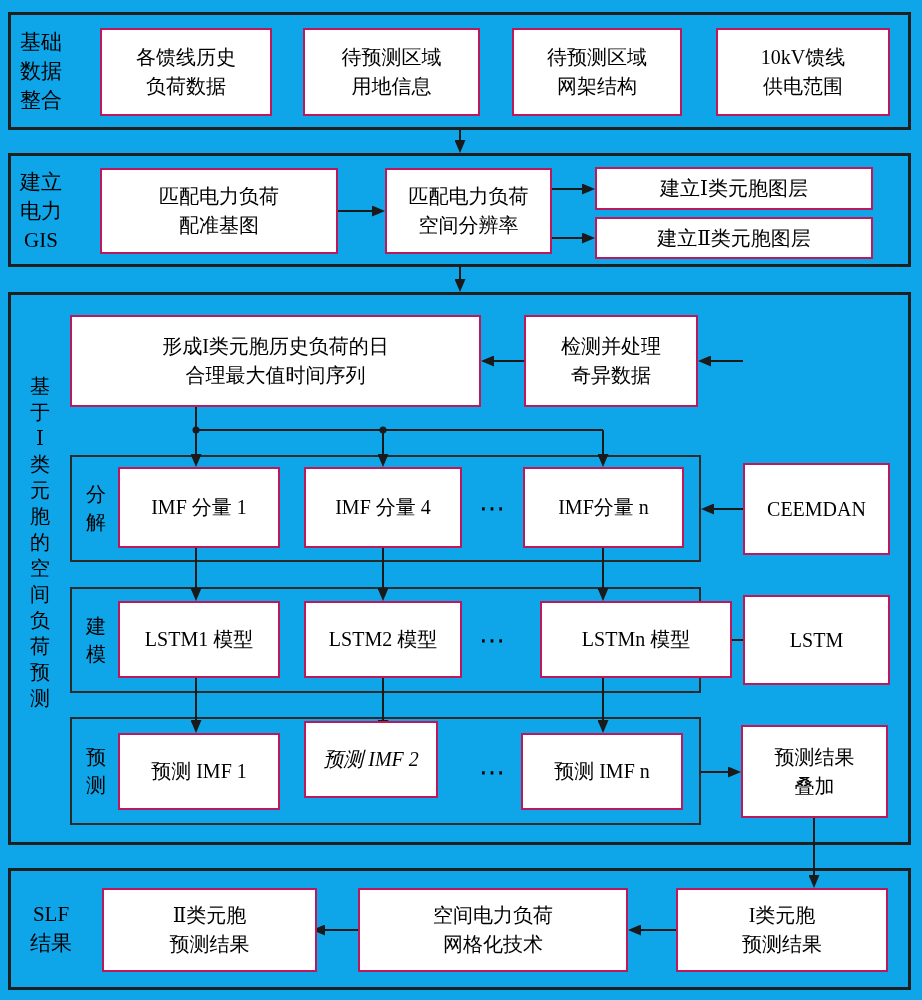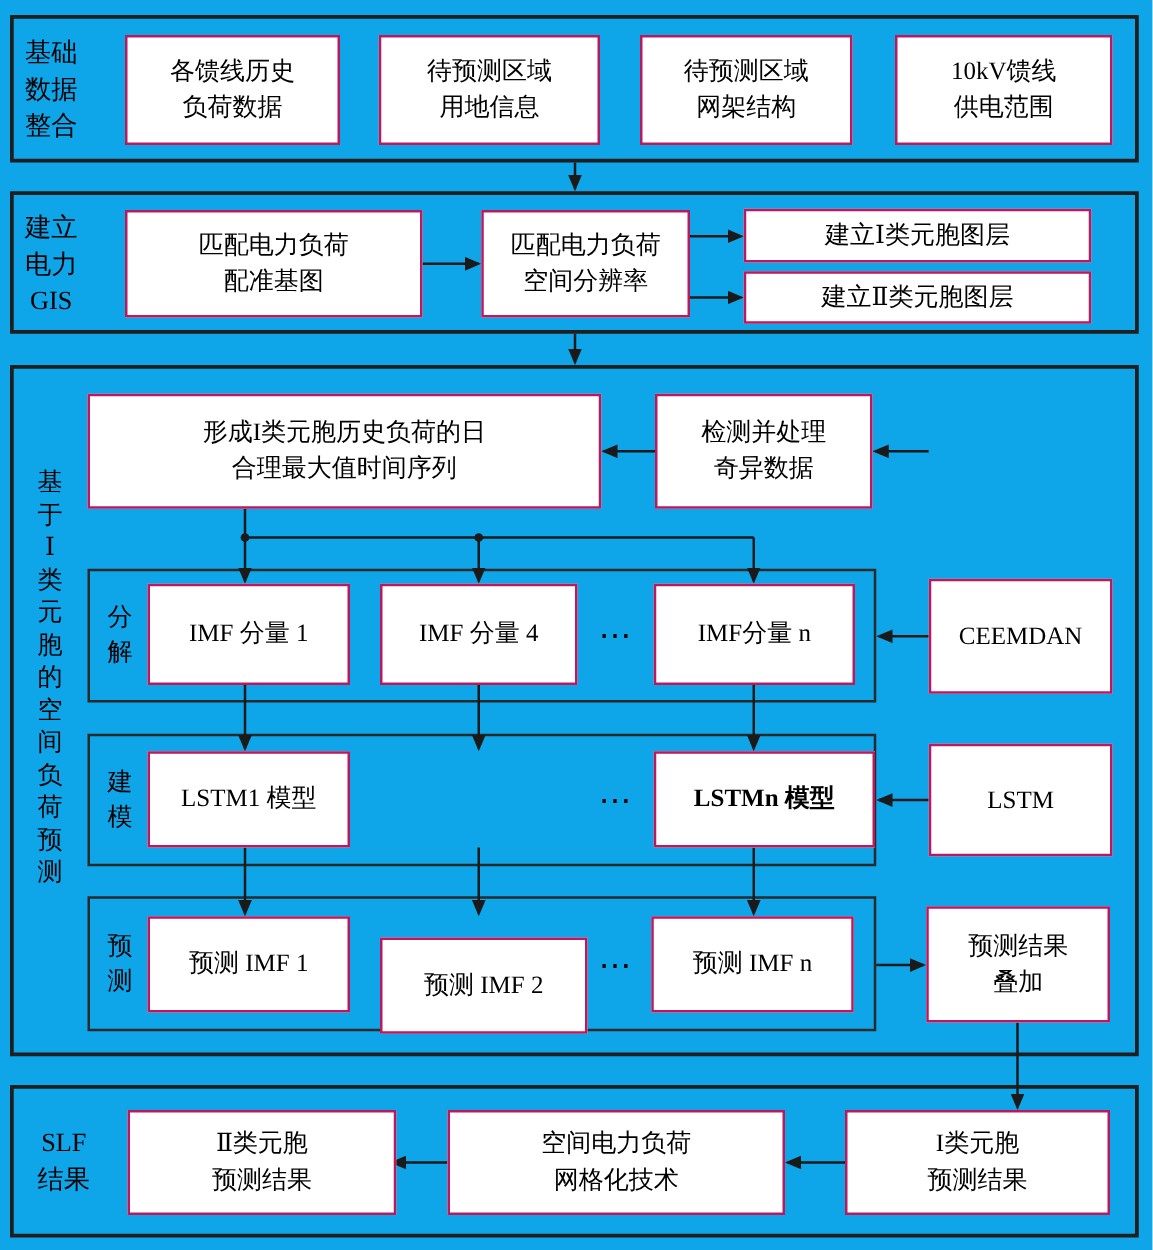--- a/index.html
+++ b/index.html
@@ -125,28 +125,29 @@
 解</div>
   <div class="box" style="left:118px;top:467px;width:162px;height:81px;">IMF 分量 1</div>
   <div class="box" style="left:304px;top:467px;width:158px;height:81px;">IMF 分量 4</div>
   <div class="dots" style="left:467px;top:488px;width:52px;height:40px;">⋯</div>
   <div class="box" style="left:523px;top:467px;width:161px;height:81px;">IMF分量 n</div>
   <div class="box" style="left:743px;top:463px;width:147px;height:92px;">CEEMDAN</div>
 
   <div class="label rowlabel" style="left:80px;top:609px;width:32px;height:62px;">建
 模</div>
   <div class="box" style="left:118px;top:601px;width:162px;height:77px;">LSTM1 模型</div>
+  <div class="box" style="left:304px;top:601px;width:158px;height:77px;">LSTM2 模型</div>
   <div class="dots" style="left:467px;top:620px;width:52px;height:40px;">⋯</div>
-  <div class="box" style="left:523px;top:601px;width:177px;height:77px;font-weight:bold;">LSTMn 模型</div>
+  <div class="box" style="left:540px;top:601px;width:192px;height:77px;">LSTMn 模型</div>
   <div class="box" style="left:743px;top:595px;width:147px;height:90px;">LSTM</div>
 
   <div class="label rowlabel" style="left:80px;top:740px;width:32px;height:62px;">预
 测</div>
   <div class="box" style="left:118px;top:733px;width:162px;height:77px;">预测 IMF 1</div>
-  <div class="box" style="left:304px;top:750px;width:166px;height:77px;">预测 IMF 2</div>
+  <div class="box" style="left:304px;top:721px;width:134px;height:77px;font-style:italic;">预测 IMF 2</div>
   <div class="dots" style="left:467px;top:752px;width:52px;height:40px;">⋯</div>
   <div class="box" style="left:521px;top:733px;width:162px;height:77px;">预测 IMF n</div>
   <div class="box" style="left:741px;top:725px;width:147px;height:93px;">预测结果
 叠加</div>
 
   <div class="label" style="left:18px;top:898px;width:66px;height:62px;">SLF
 结果</div>
   <div class="box" style="left:102px;top:888px;width:215px;height:84px;">Ⅱ类元胞
 预测结果</div>
   <div class="box" style="left:358px;top:888px;width:270px;height:84px;">空间电力负荷

